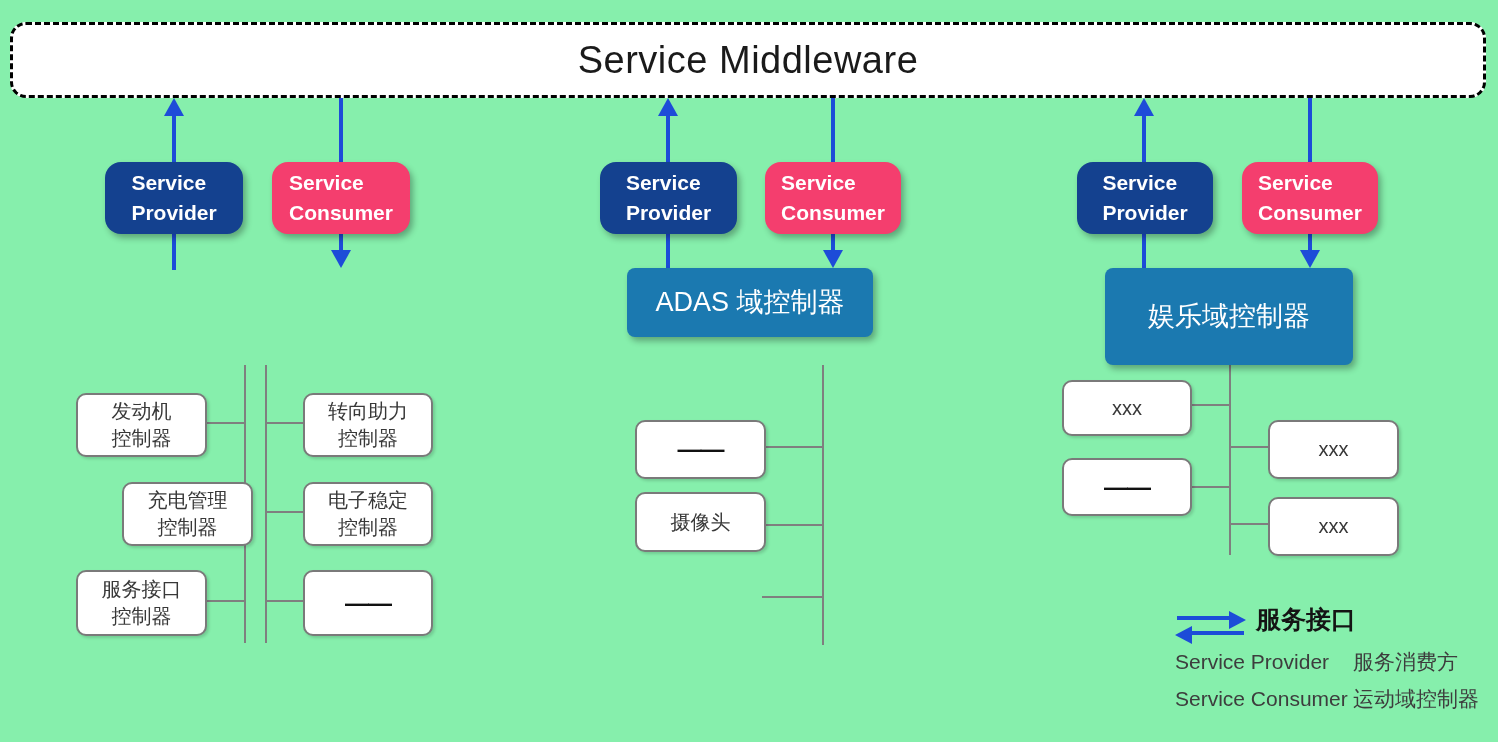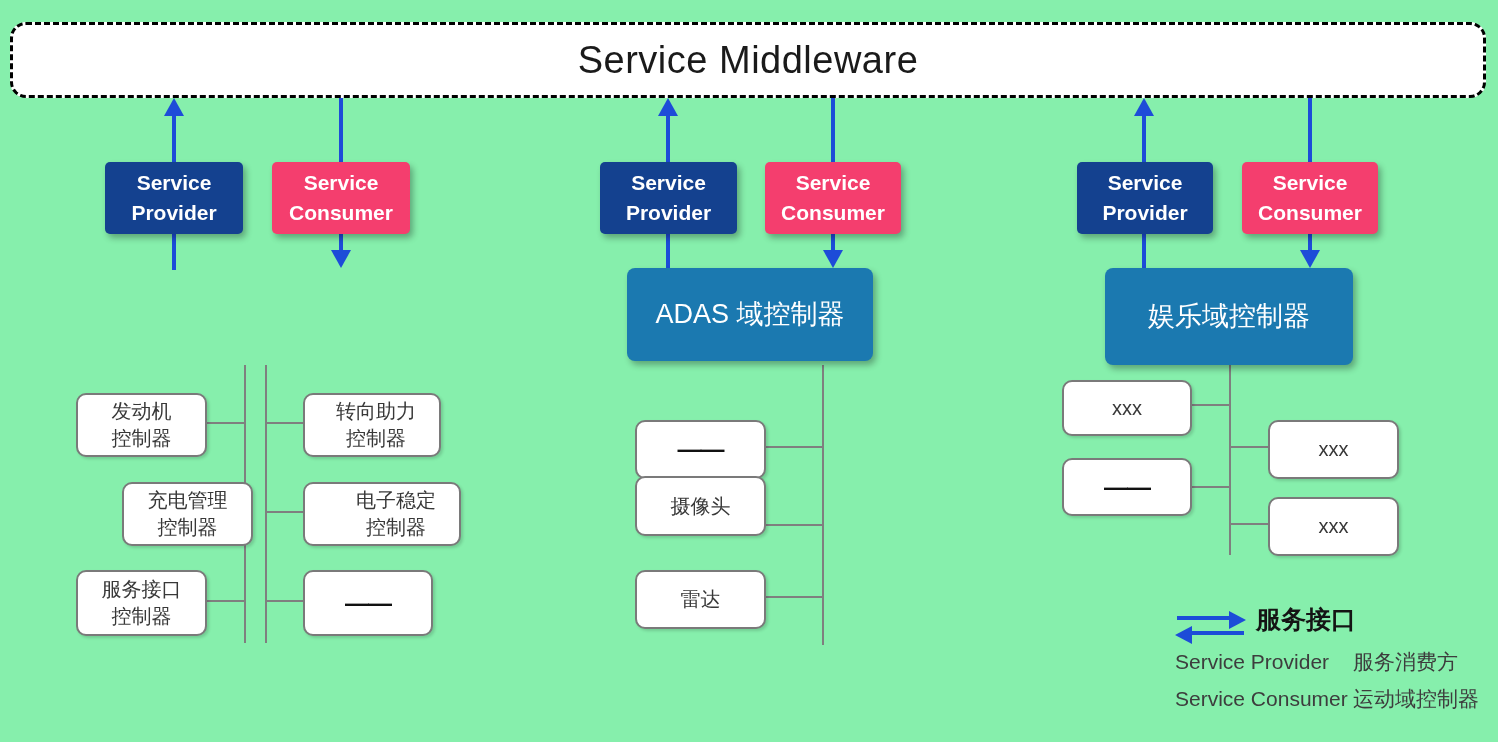--- a/index.html
+++ b/index.html
@@ -6,22 +6,22 @@
   body{font-family:"Liberation Sans","DejaVu Sans",sans-serif;}
   .canvas{position:relative;width:1498px;height:742px;background:#86efac;overflow:hidden;}
 
   
   .middleware{position:absolute;left:10px;top:22px;width:1470px;height:70px;
     border:3px dashed #000;border-radius:16px;background:#fff;
     display:flex;align-items:center;justify-content:center;}
   .middleware-title{font-size:38px;color:#1a1a1a;letter-spacing:0.5px;}
 
   
-  .pbox,.cbox{position:absolute;border-radius:5px;color:#fff;z-index:3;
-    display:flex;align-items:center;justify-content:center;text-align:center;
+  .pbox,.cbox{position:absolute;border-radius:16px;color:#fff;z-index:3;
+    display:flex;align-items:center;justify-content:center;text-align:left;
     font-size:21px;font-weight:bold;line-height:1.45;white-space:pre-line;
     box-shadow:3px 4px 6px rgba(0,0,0,0.3);}
   .pbox{background:#14418f;}
   .cbox{background:#f43e6e;}
   .ctrl{position:absolute;background:#1b79b0;border-radius:8px;color:#fff;z-index:3;
     display:flex;align-items:center;justify-content:center;text-align:center;
     font-size:27px;line-height:1.4;white-space:pre-line;
     box-shadow:3px 4px 6px rgba(0,0,0,0.3);}
 
   
@@ -91,63 +91,60 @@
 控制器</span>
   </div>
   <div class="child" style="left:76px;top:482px;width:127px;height:60px;margin-left:46px;">
     <span>充电管理
 控制器</span>
   </div>
   <div class="child" style="left:76px;top:570px;width:127px;height:62px;">
     <span>服务接口
 控制器</span>
   </div>
-  <div class="child" style="left:303px;top:393px;width:126px;height:60px;padding-left:8px;">
+  <div class="child" style="left:303px;top:393px;width:126px;height:60px;">
     <span>转向助力
 控制器</span>
   </div>
-  <div class="child" style="left:303px;top:482px;width:126px;height:60px;padding-left:28px;">
+  <div class="child" style="left:303px;top:482px;width:126px;height:60px;">
     <span>电子稳定
 控制器</span>
   </div>
   <div class="child dash" style="left:303px;top:570px;width:126px;height:62px;">
     <span>——</span>
   </div>
 
   <div class="aline" style="left:666px;top:104px;height:166px;"></div>
   <div class="ahead-up" style="left:658px;top:98px;"></div>
   <div class="aline" style="left:831px;top:98px;height:152px;"></div>
   <div class="ahead-down" style="left:823px;top:250px;"></div>
 
   <div class="pbox" style="left:600px;top:162px;width:137px;height:72px;">
     <span>Service
 Provider</span>
   </div>
   <div class="cbox" style="left:765px;top:162px;width:136px;height:72px;">
     <span>Service
 Consumer</span>
   </div>
-  <div class="ctrl" style="left:627px;top:268px;width:246px;height:93px;text-align:right;">
+  <div class="ctrl" style="left:627px;top:268px;width:246px;height:69px;text-align:right;">
     <span>ADAS 域控制器</span>
   </div>
 
   <div class="vline" style="left:822px;top:365px;height:280px;"></div>
 
   <div class="hline" style="left:762px;top:446px;width:60px;"></div>
   <div class="hline" style="left:762px;top:524px;width:60px;"></div>
   <div class="hline" style="left:762px;top:596px;width:60px;"></div>
 
   <div class="child dash" style="left:635px;top:420px;width:127px;height:55px;">
     <span>——</span>
   </div>
-  <div class="child" style="left:635px;top:476px;width:127px;height:56px;">
+  <div class="child" style="left:635px;top:492px;width:127px;height:56px;">
     <span>摄像头</span>
-  </div>
-  <div class="child" style="left:635px;top:570px;width:127px;height:55px;">
-    <span>雷达</span>
   </div>
 
   <div class="aline" style="left:1142px;top:104px;height:166px;"></div>
   <div class="ahead-up" style="left:1134px;top:98px;"></div>
   <div class="aline" style="left:1308px;top:98px;height:152px;"></div>
   <div class="ahead-down" style="left:1300px;top:250px;"></div>
 
   <div class="pbox" style="left:1077px;top:162px;width:136px;height:72px;">
     <span>Service
 Provider</span>

